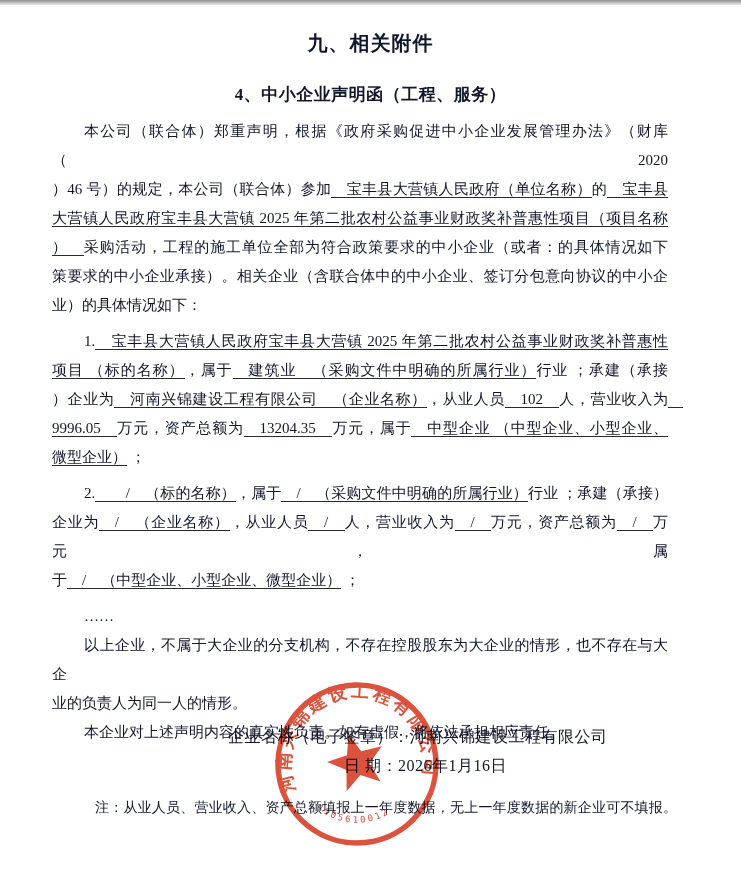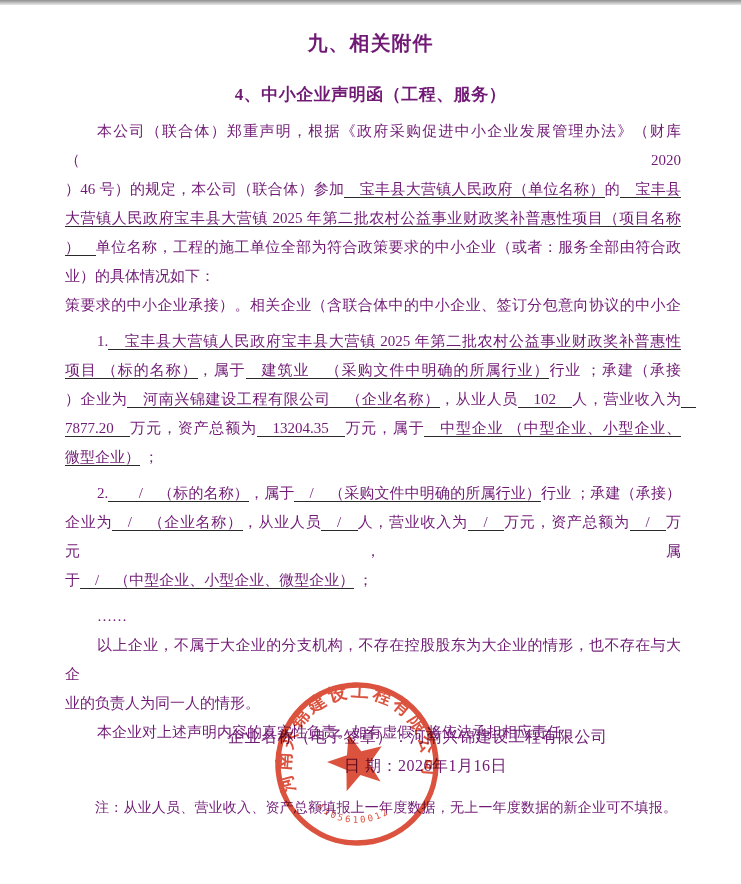--- a/index.html
+++ b/index.html
@@ -1,24 +1,24 @@
 <!DOCTYPE html>
 <html><head>
 <meta charset="utf-8">
 <style>
   html,body{margin:0;padding:0;background:#fff;}
   .page{position:relative;width:741px;height:884px;background:#ffffff;overflow:hidden;
-        font-family:"Liberation Serif","DejaVu Serif",serif;color:#701a75;}
+        font-family:"Liberation Serif","DejaVu Serif",serif;color:#0f172a;}
   .top-edge{position:absolute;top:0;left:0;right:0;height:5px;
             background:linear-gradient(#8f8f8f,#e9e9e9);}
   .h1{position:absolute;top:30px;left:0;width:741px;text-align:center;
       font-size:20px;font-weight:700;letter-spacing:1px;}
   .h2{position:absolute;top:83px;left:0;width:741px;text-align:center;
       font-size:17px;font-weight:700;letter-spacing:.5px;}
-  .doc{position:absolute;left:65px;top:117px;width:616px;font-size:15px;}
+  .doc{position:absolute;left:52px;top:117px;width:616px;font-size:15px;}
   .para{margin:0;}
   .para.gap{margin-top:7px;}
   .tl{line-height:29px;text-align:justify;white-space:nowrap;}
   .tl.jl{white-space:normal;text-align-last:justify;}
   .tl.ind{text-indent:32px;}
   .u{border-bottom:1px solid #2a2a2a;}
   .sig-company{position:absolute;left:228px;top:727px;font-size:16px;letter-spacing:.5px;}
   .sig-date{position:absolute;left:344px;top:756px;font-size:16px;letter-spacing:.5px;}
   .note{position:absolute;left:95px;top:799px;font-size:14px;letter-spacing:.2px;}
   .seal{position:absolute;left:272px;top:679px;width:170px;height:170px;
@@ -31,29 +31,29 @@
   <div class="top-edge"></div>
 
   <div class="h1">九、相关附件</div>
   <div class="h2">4、中小企业声明函（工程、服务）</div>
 
   <div class="doc">
     <div class="para">
         <div class="tl jl ind"><span>本公司（联合体）郑重声明，根据《政府采购促进中小企业发展管理办法》（财库（2020</span></div>
         <div class="tl jl"><span>）46 号）的规定，本公司（联合体）参加</span><span class="u">　宝丰县大营镇人民政府（单位名称）</span><span>的</span><span class="u">　宝丰县</span></div>
         <div class="tl jl"><span class="u">大营镇人民政府宝丰县大营镇 2025 年第二批农村公益事业财政奖补普惠性项目（项目名称</span></div>
-        <div class="tl jl"><span class="u">）　</span><span>单位名称，工程的施工单位全部为符合政策要求的中小企业（或者：服务全部由符合政</span></div>
+        <div class="tl jl"><span class="u">）　</span><span>采购活动，工程的施工单位全部为符合政策要求的中小企业（或者：的具体情况如下</span></div>
+        <div class="tl jl"><span>策要求的中小企业承接）。相关企业（含联合体中的中小企业、签订分包意向协议的中小企</span></div>
         <div class="tl"><span>业）的具体情况如下：</span></div>
-        <div class="tl jl"><span>策要求的中小企业承接）。相关企业（含联合体中的中小企业、签订分包意向协议的中小企</span></div>
       </div>
     <div class="para gap">
         <div class="tl jl ind"><span>1.</span><span class="u">　宝丰县大营镇人民政府宝丰县大营镇 2025 年第二批农村公益事业财政奖补普惠性</span></div>
         <div class="tl jl"><span class="u">项目 （标的名称）</span><span>，属于</span><span class="u">　建筑业　</span><span class="u">（采购文件中明确的所属行业）</span><span>行业 ；承建（承接</span></div>
         <div class="tl jl"><span>）企业为</span><span class="u">　河南兴锦建设工程有限公司　（企业名称）</span><span>，从业人员</span><span class="u">　102　</span><span>人，营业收入为</span><span class="u">　</span></div>
-        <div class="tl jl"><span class="u">7877.20　</span><span>万元，资产总额为</span><span class="u">　13204.35　</span><span>万元，属于</span><span class="u">　中型企业 （中型企业、小型企业、</span></div>
+        <div class="tl jl"><span class="u">9996.05　</span><span>万元，资产总额为</span><span class="u">　13204.35　</span><span>万元，属于</span><span class="u">　中型企业 （中型企业、小型企业、</span></div>
         <div class="tl"><span class="u">微型企业）</span><span> ；</span></div>
       </div>
     <div class="para gap">
         <div class="tl jl ind"><span>2.</span><span class="u">　　/　（标的名称）</span><span>，属于</span><span class="u">　/　</span><span class="u">（采购文件中明确的所属行业）</span><span>行业 ；承建（承接）</span></div>
         <div class="tl jl"><span>企业为</span><span class="u">　/　（企业名称）</span><span>，从业人员</span><span class="u">　/　</span><span>人，营业收入为</span><span class="u">　/　</span><span>万元，资产总额为</span><span class="u">　/　</span><span>万元，属</span></div>
         <div class="tl"><span>于</span><span class="u">　/　</span><span class="u">（中型企业、小型企业、微型企业）</span><span> ；</span></div>
       </div>
     <div class="para gap">
         <div class="tl ind"><span>……</span></div>
       </div>

